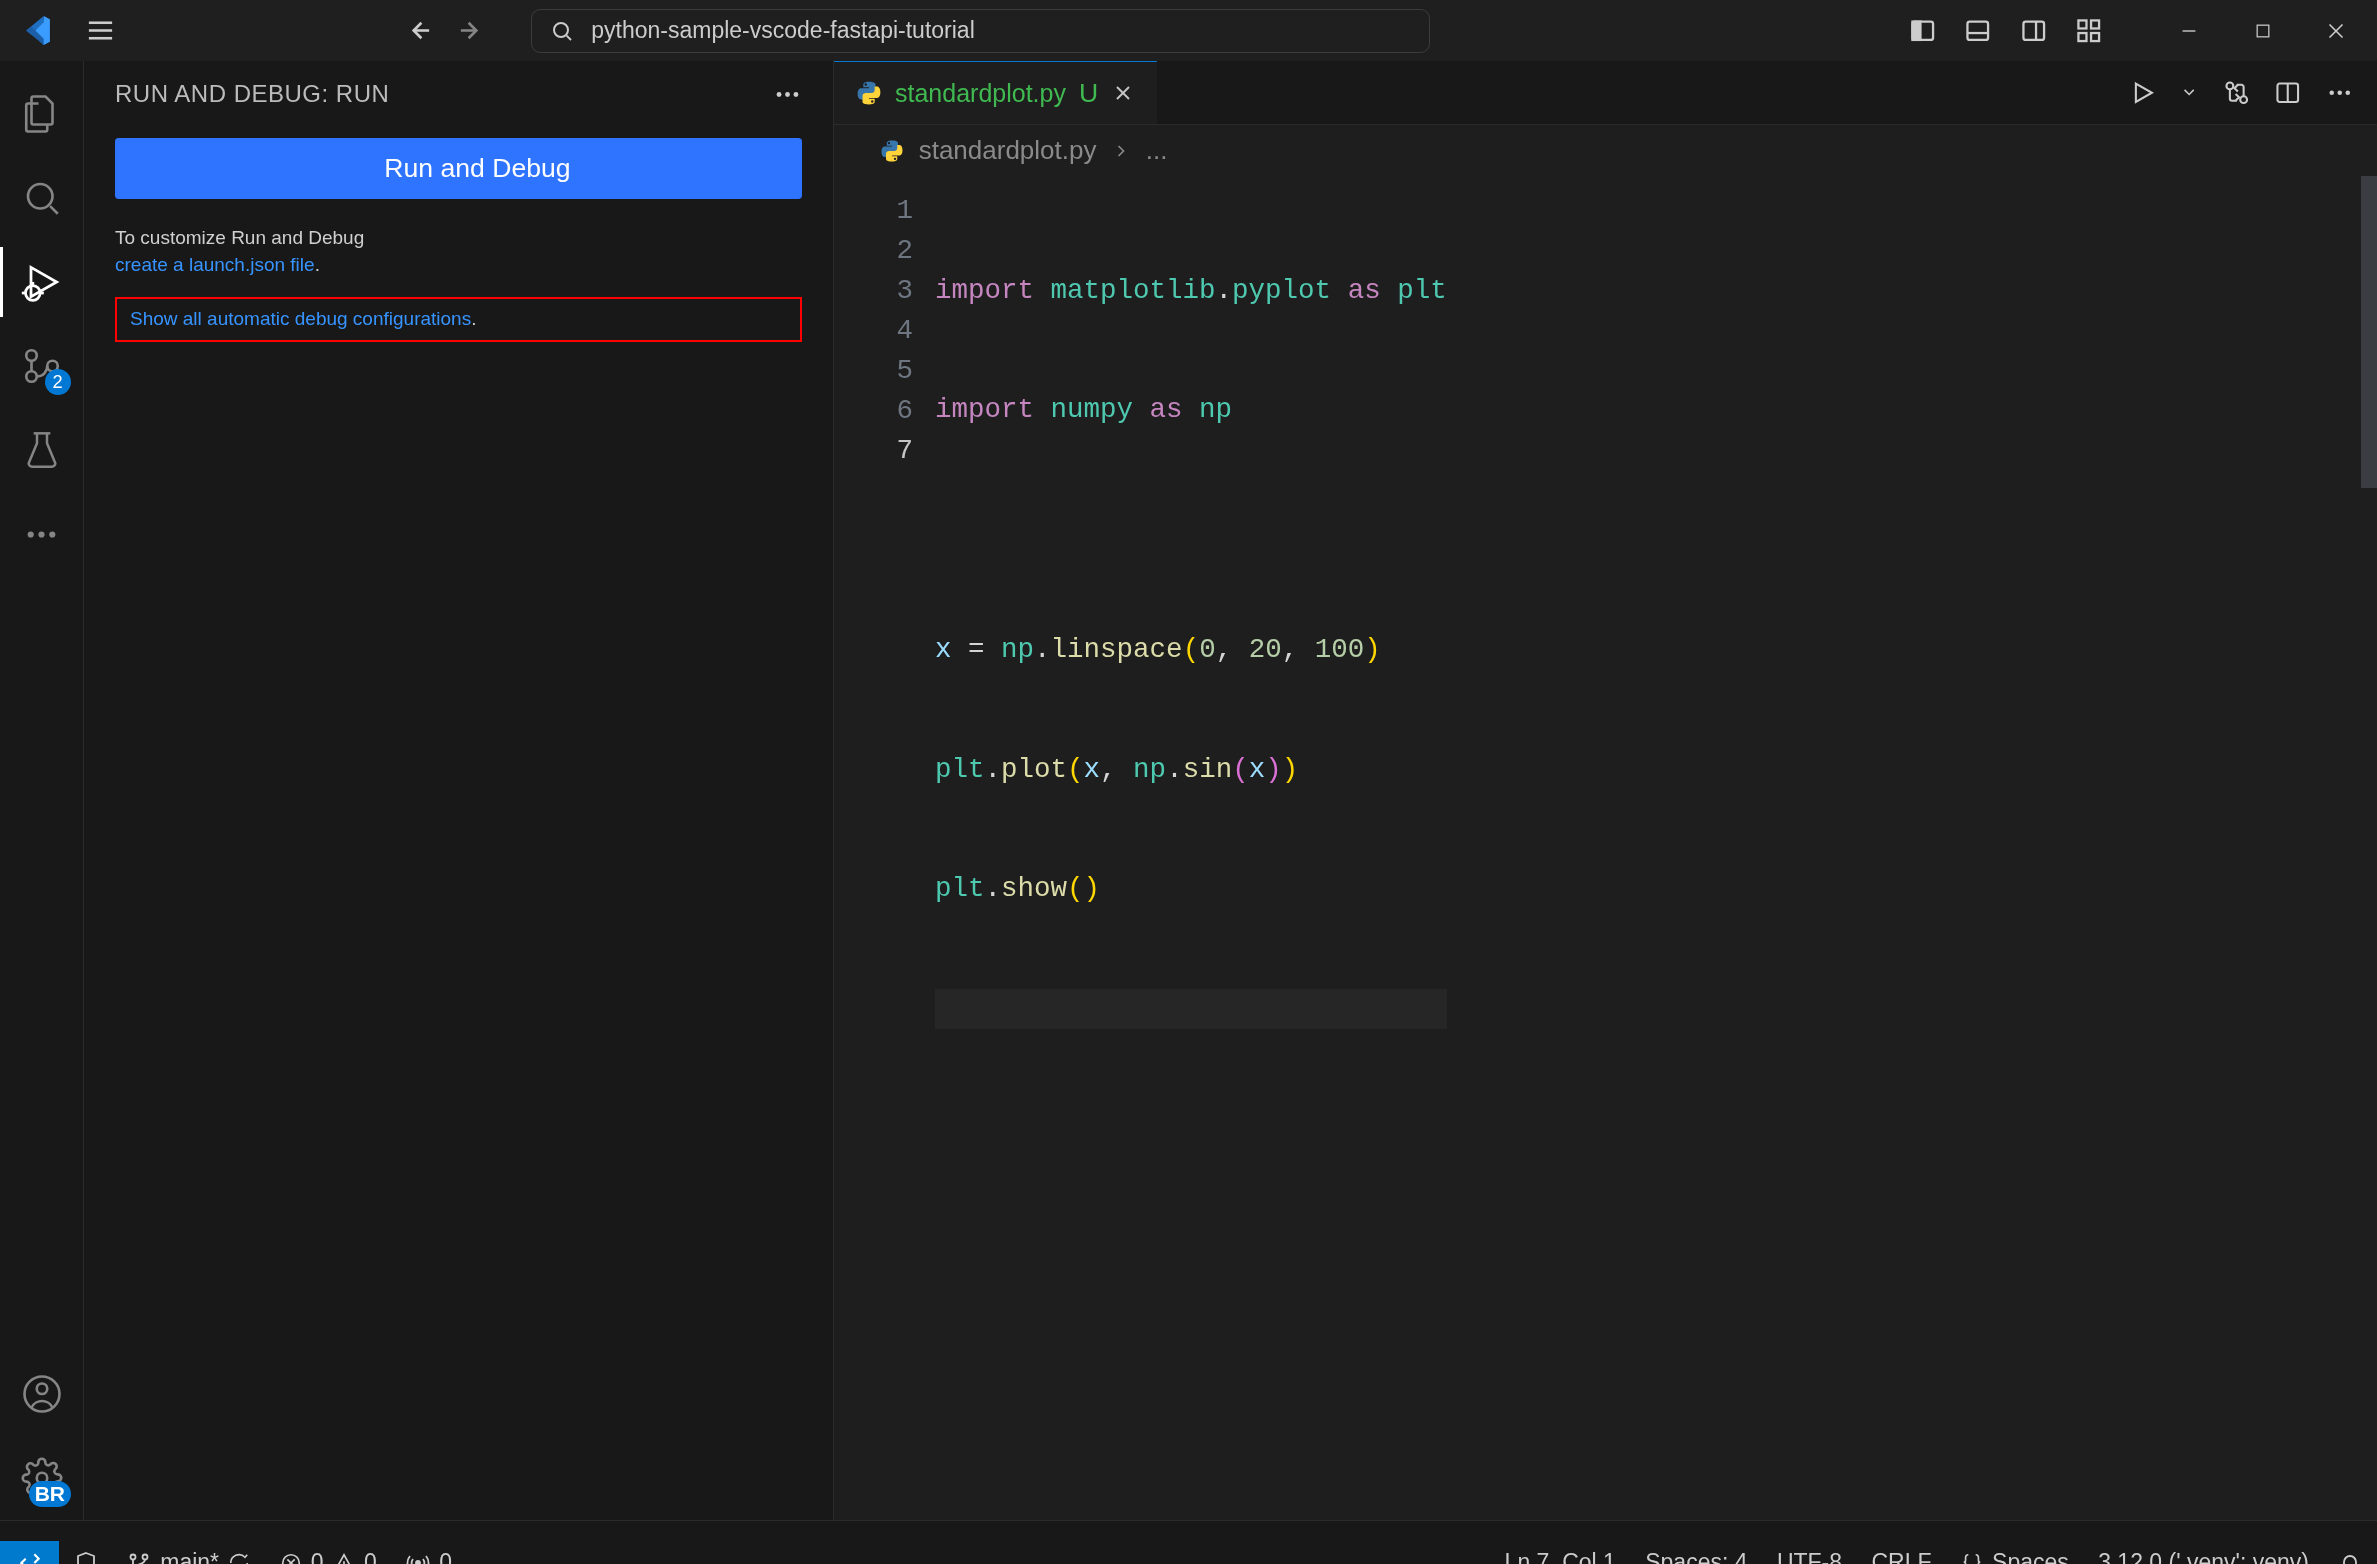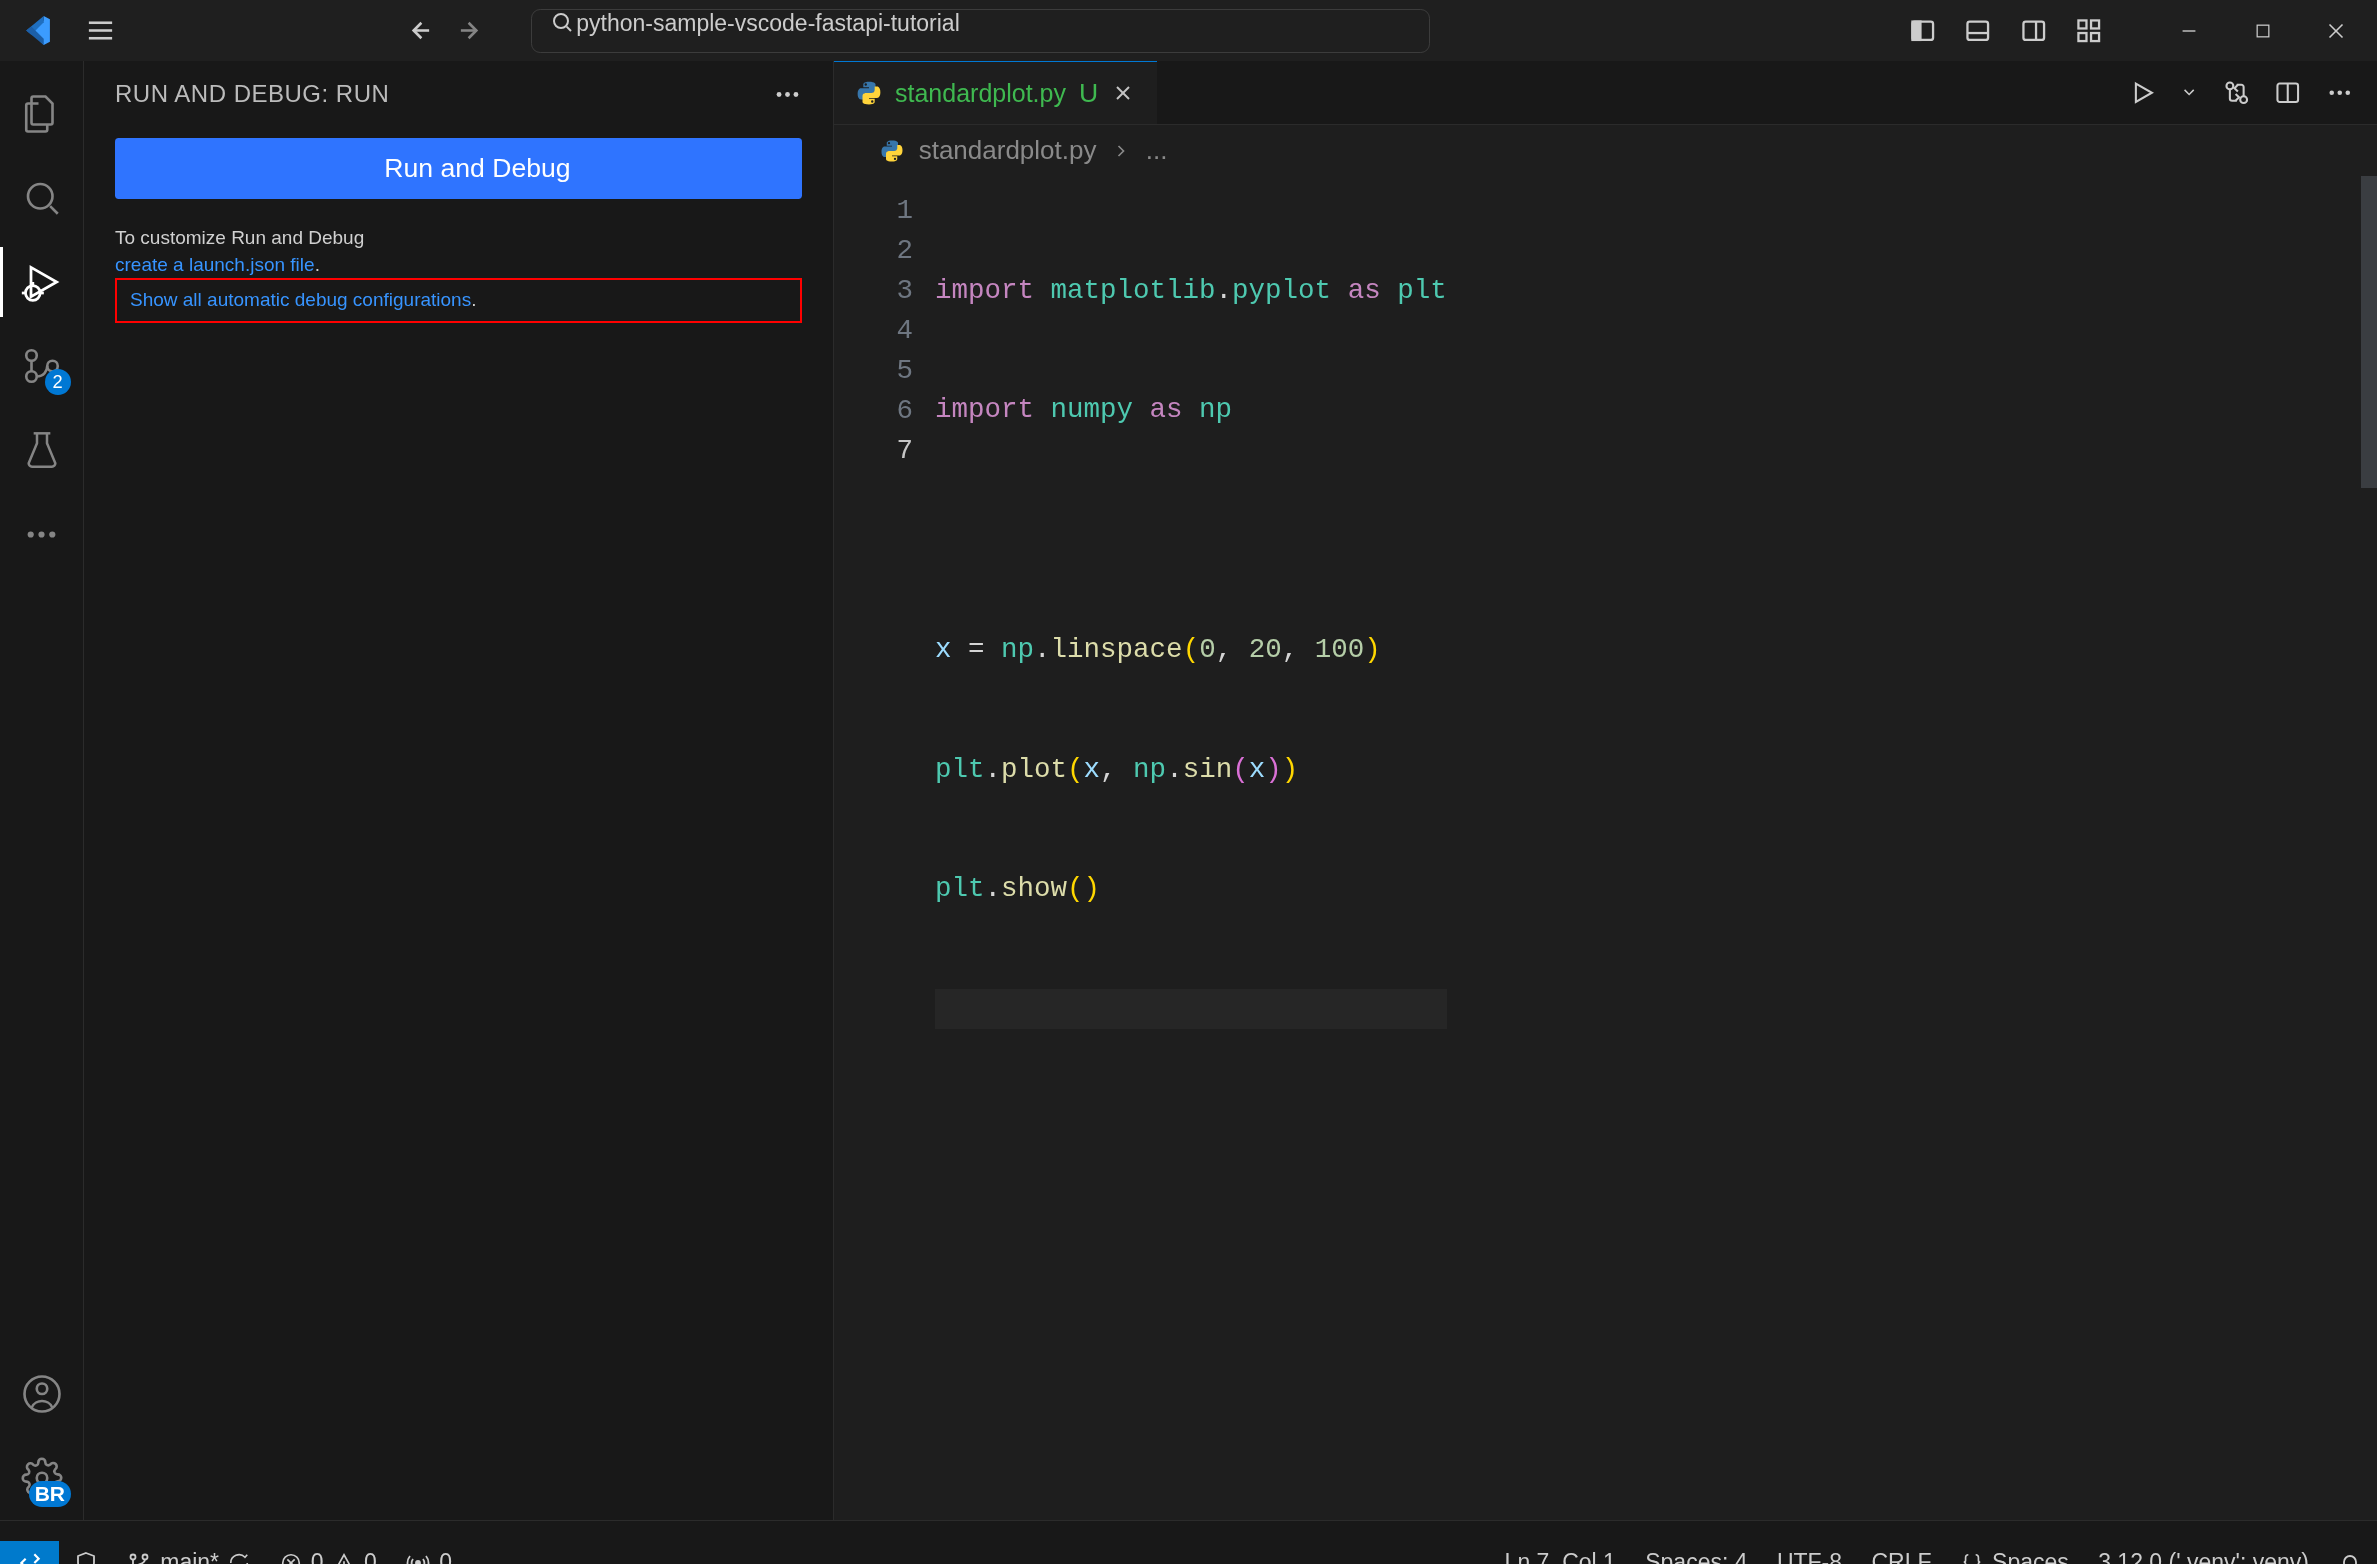--- a/index.html
+++ b/index.html
@@ -58,21 +58,22 @@
   .titlebar .nav { display:flex; gap: 9.2px; margin-left: 257px; }
   .titlebar .nav .arrow { width:46px; height:46px; display:flex; align-items:center; justify-content:center; cursor:pointer; color:var(--fg-muted);}
   .titlebar .nav .arrow.enabled { color: var(--fg-dim);}
   .searchbox {
     flex: 0 0 899px;
     height: 44px;
     border: 0.9px solid #3c3c3c;
     border-radius: 9.2px;
     background: #23252600;
     display:flex;
-    gap: 2px;
+    align-items:center;
+    gap: 17px;
     padding: 0 18.3px;
     color: var(--fg-dim);
     margin-left: 26px;
   }
   .titlebar .right-controls {
     margin-left: auto;
     display:flex;
     align-items:center;
     gap: 9.2px;
   }
@@ -199,21 +200,21 @@
   }
   .sidebar-text {
     font-size:19px;
     color:#d0d0d0;
     line-height:1.4;
   }
   .sidebar-text a { color: var(--link); text-decoration:none; }
   .highlight-box {
     border:2.8px solid #ff0000;
     padding: 7.3px 13px;
-    margin-top: 0;
+    margin-top: 19px;
   }
   
   .editor-group {
     flex:1;
     display:flex;
     flex-direction:column;
     min-width:0;
     background: var(--bg-editor);
   }
   .tabbar {

